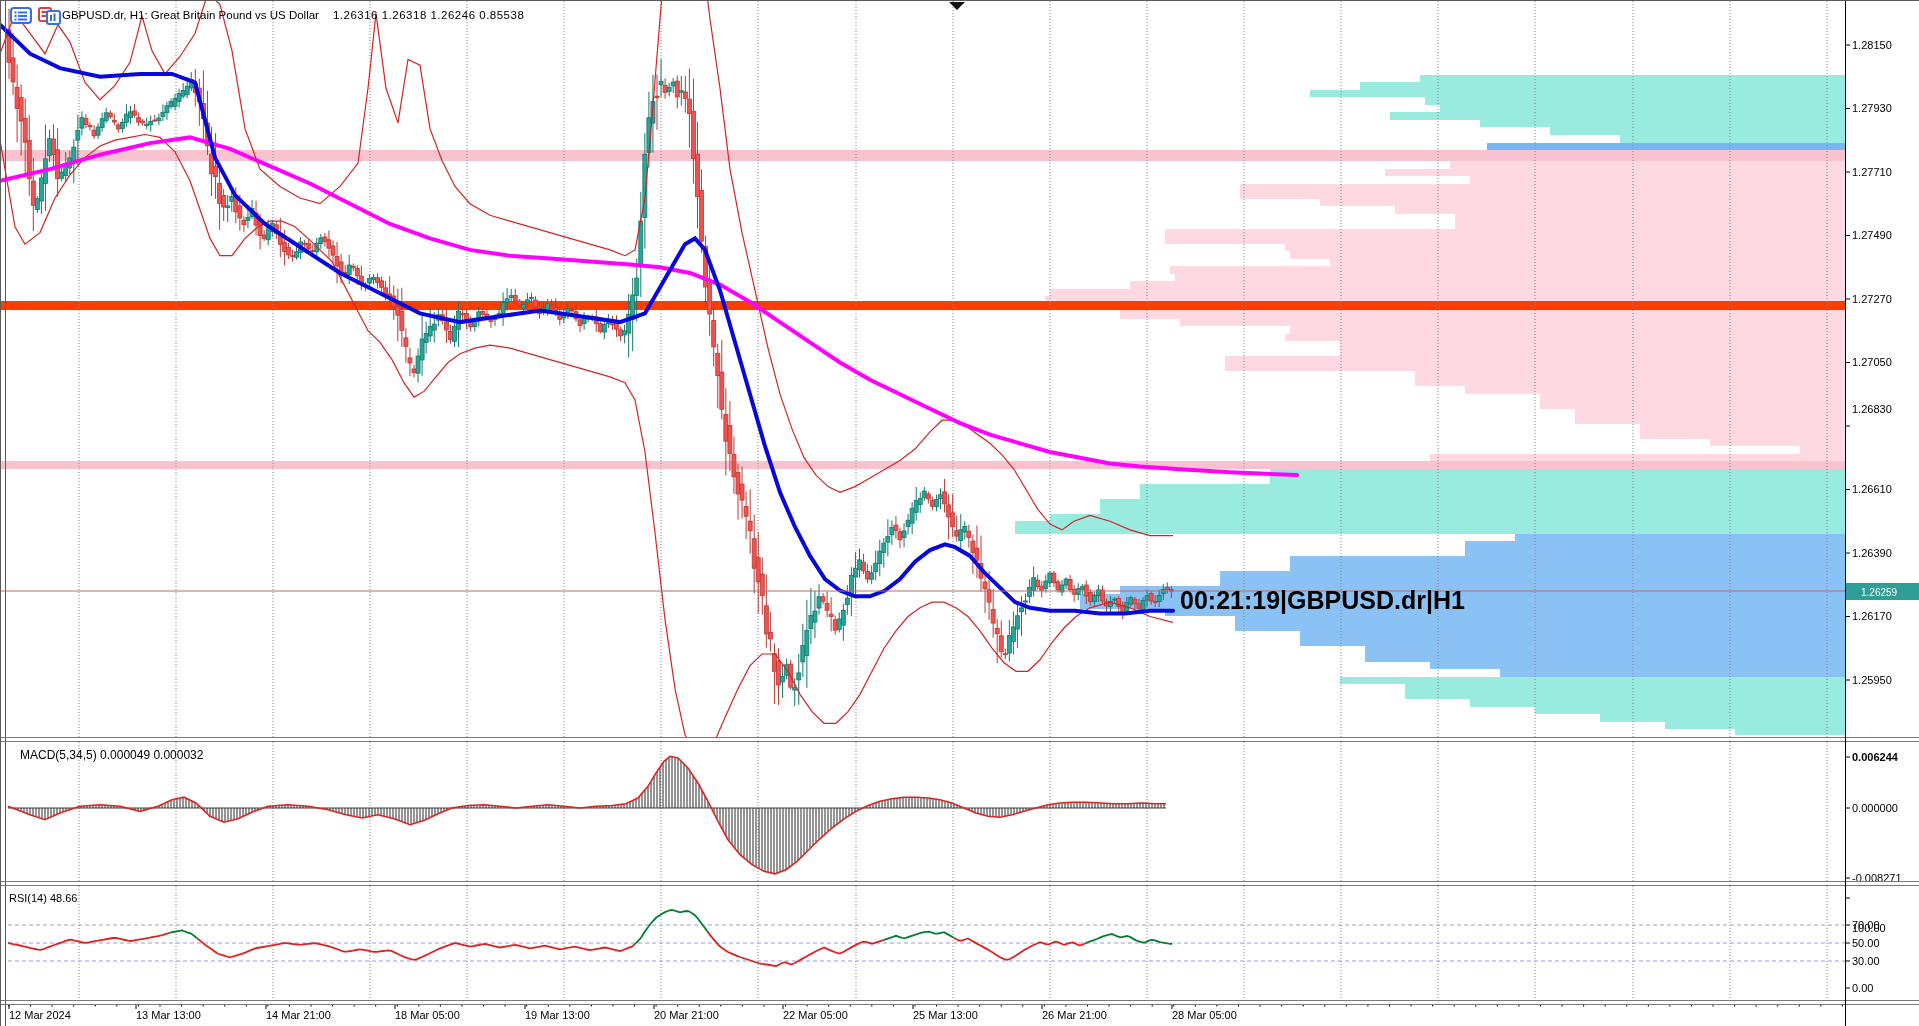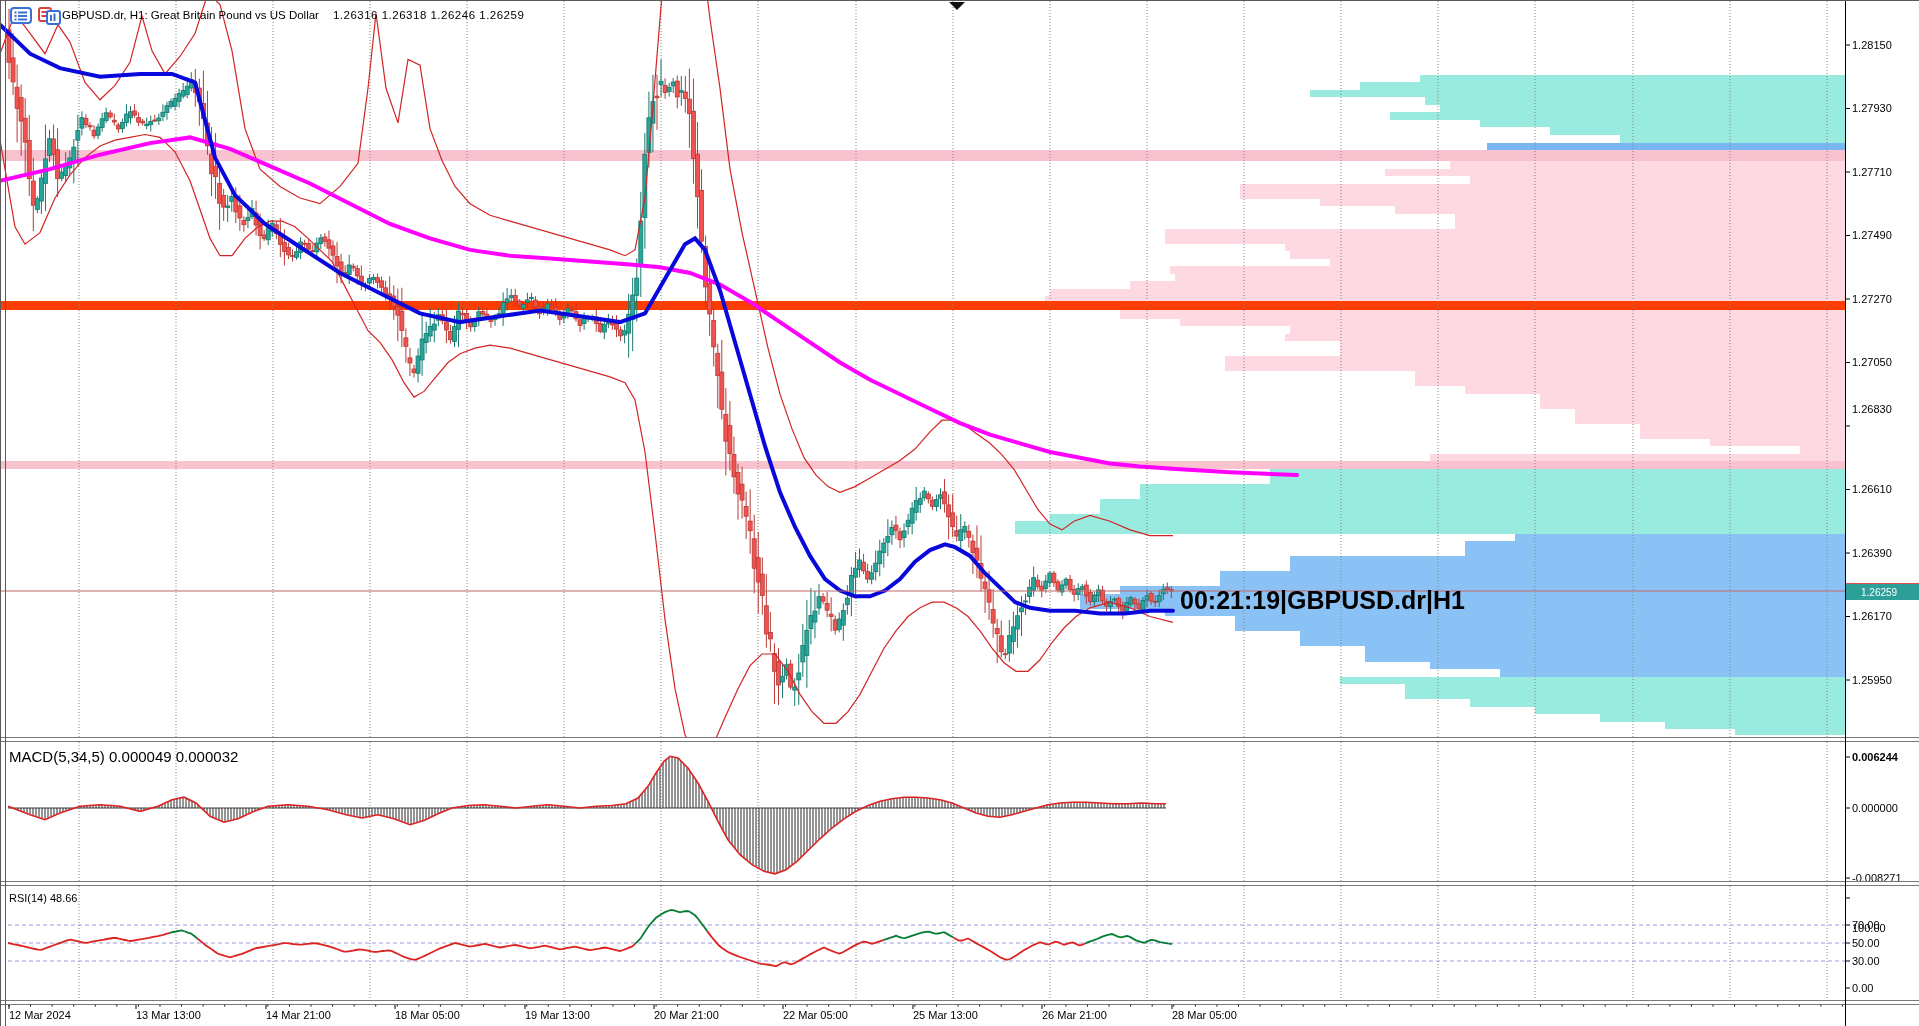--- a/index.html
+++ b/index.html
@@ -7,21 +7,21 @@
           font-family:"Liberation Sans",sans-serif;color:#000;}
   #chart-svg{position:absolute;left:0;top:0;}
   .axis-label{position:absolute;font-size:11px;line-height:13px;color:#000;white-space:nowrap;}
   .time-label{position:absolute;font-size:11px;line-height:13px;color:#000;white-space:nowrap;}
   #header{position:absolute;left:0;top:6px;height:20px;z-index:5;}
   #symbol-line{position:absolute;left:62px;top:3px;font-size:11.5px;white-space:nowrap;}
   #symbol-quotes{margin-left:14px;letter-spacing:0.5px;}
   .hicon{position:absolute;top:1px;}
   #timer-overlay{position:absolute;left:1180px;top:586px;font-size:25px;font-weight:bold;
                  letter-spacing:0px;z-index:4;white-space:nowrap;}
-  #macd-label{position:absolute;left:9px;top:748px;font-size:15px;z-index:4;white-space:nowrap;}
+  #macd-label{position:absolute;left:20px;top:748px;font-size:12px;z-index:4;white-space:nowrap;}
   #rsi-label{position:absolute;left:9px;top:892px;font-size:11px;z-index:4;white-space:nowrap;}
   .separator{position:absolute;left:0;width:1919px;height:3px;background:#fff;
              border-top:1px solid #7a7a7a;border-bottom:1px solid #7a7a7a;z-index:3;}
   #sep-main{top:737px;} #sep-macd{top:881px;} #sep-rsi{top:1000px;}
   #axis-vline{position:absolute;left:1845px;top:0;width:1px;height:1026px;background:#000;z-index:3;}
   .edge-line-v{position:absolute;top:0;width:1px;height:1026px;background:#5a5a5a;z-index:6;}
   #edge-l1{left:0;} #edge-l2{left:5px;}
   #edge-top{position:absolute;left:0;top:0;width:1919px;height:1px;background:#5a5a5a;z-index:6;}
   #price-tag{position:absolute;left:1846px;top:583px;width:73px;height:17px;background:#2e9e98;
              border-top:1px solid #e05050;color:#fff;font-size:10px;line-height:17px;
@@ -1311,21 +1311,21 @@
         <rect x="8" y="11.5" width="9" height="2" fill="#3a6fd8"></rect>
     </svg>
     <svg class="hicon" style="left:38px" width="24" height="18">
       <rect x="1" y="1" width="12" height="13" rx="2" fill="#fff" stroke="#d8403a" stroke-width="2"></rect>
       <rect x="3.5" y="4" width="7" height="2" fill="#d8403a"></rect>
         <rect x="3.5" y="8" width="7" height="2" fill="#d8403a"></rect>
       <rect x="9" y="4" width="13" height="13" rx="2" fill="#fff" stroke="#3a6fd8" stroke-width="2"></rect>
       <rect x="12" y="8" width="2" height="6" fill="#3a6fd8"></rect>
         <rect x="15.5" y="6.5" width="2" height="7.5" fill="#3a6fd8"></rect>
     </svg>
-    <div id="symbol-line"><span>GBPUSD.dr, H1: Great Britain Pound vs US Dollar</span><span id="symbol-quotes">1.26316 1.26318 1.26246 1.26259</span></div>
+    <div id="symbol-line"><span>GBPUSD.dr, H1: Great Britain Pound vs US Dollar</span><span id="symbol-quotes">1.26316 1.26318 1.26246 0.85538</span></div>
   </div>
 
   <div id="shift-triangle"></div>
 
   <div id="timer-overlay">00:21:19|GBPUSD.dr|H1</div>
 
   <div id="macd-label">MACD(5,34,5) 0.000049 0.000032</div>
   <div id="rsi-label">RSI(14) 48.66</div>
 
   <div id="sep-main" class="separator"></div>

